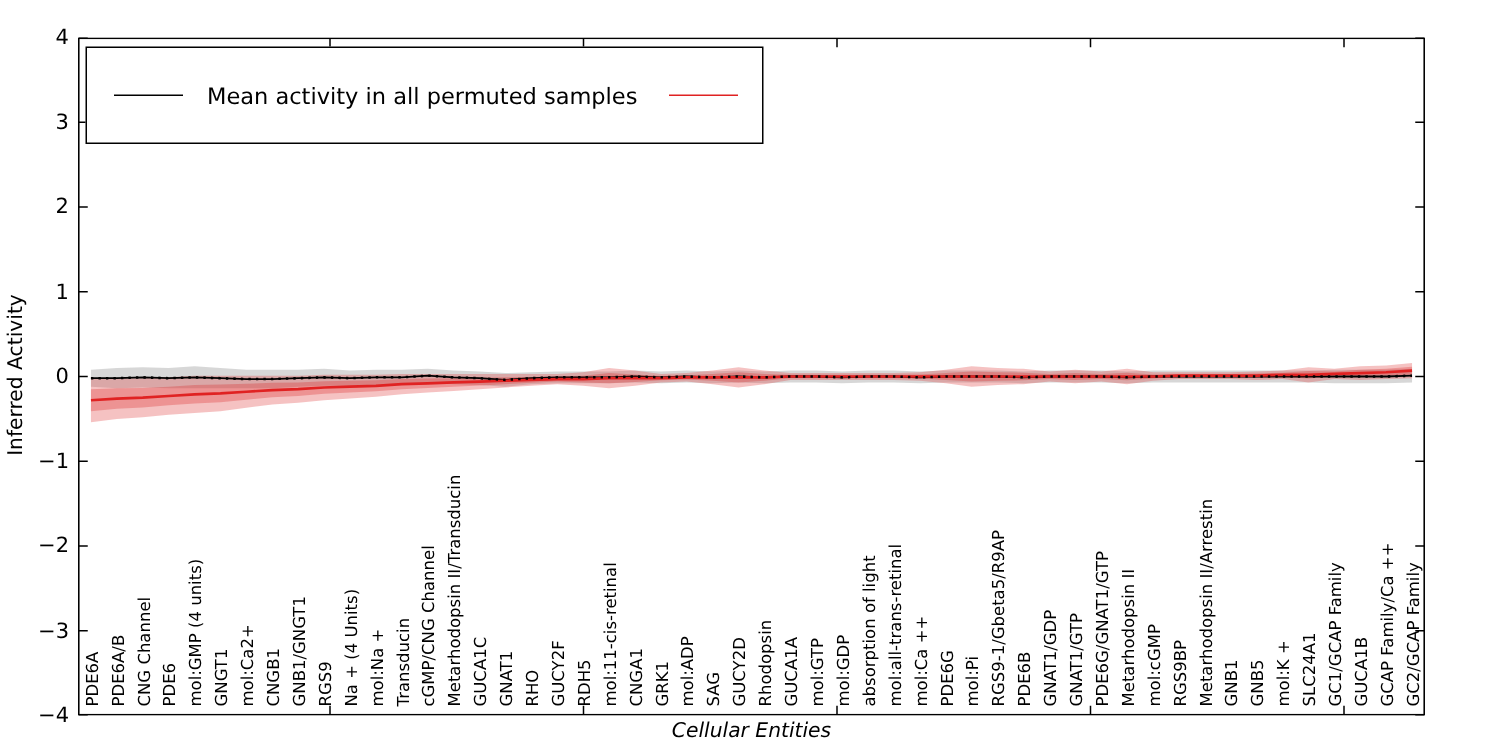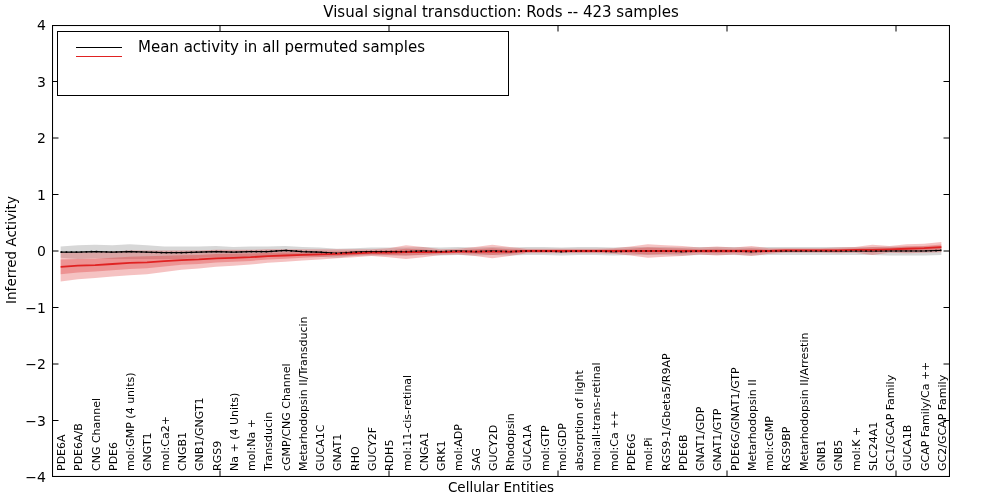--- a/index.html
+++ b/index.html
@@ -3,39 +3,38 @@
 <meta charset="utf-8">
 <style>
   html,body{margin:0;padding:0;background:#fff;}
   .page{position:relative;width:1000px;height:500px;background:#ffffff;
         font-family:"DejaVu Sans","Liberation Sans",sans-serif;color:#000;overflow:hidden;}
   .chart-title{position:absolute;left:52px;top:3px;width:898px;text-align:center;
         font-size:15px;color:#000;}
   .ylabel-wrap{position:absolute;left:0;top:0;width:22px;height:500px;
         display:flex;align-items:center;justify-content:center;}
   .ylabel-wrap span{transform:rotate(-90deg);white-space:nowrap;font-size:13.5px;}
-  .xlabel{position:absolute;left:52px;top:479px;width:898px;text-align:center;font-size:13.5px;}
+  .xlabel{position:absolute;left:52px;top:479px;width:898px;text-align:center;font-size:13.5px;font-style:italic;}
   .plot-area{position:absolute;left:52px;top:25px;width:898px;height:452px;}
   .plot-area svg{display:block;}
   .ytick-label{position:absolute;left:0;width:46px;text-align:right;height:18px;
         line-height:18px;font-size:14px;}
   .legend{position:absolute;left:57px;top:31px;width:452px;height:65px;
         border:1px solid #000;background:#fff;box-sizing:border-box;
-        display:flex;flex-direction:column;justify-content:flex-start;
+        display:flex;flex-direction:row;justify-content:space-between;
         padding:6px 0;z-index:5;}
   .legend-row{display:flex;align-items:center;padding-left:18px;}
   .legend-swatch{width:46px;height:0;border-top:1.6px solid #000;margin-right:16px;flex:none;}
   .legend-label{font-size:15px;white-space:nowrap;}
 </style>
 </head>
 <body>
 
 <div class="page">
 
-  <div class="chart-title">Visual signal transduction: Rods -- 423 samples</div>
 
   <div class="ylabel-wrap">
     <span>Inferred Activity</span>
   </div>
 
   <div class="xlabel">Cellular Entities</div>
 
   <div class="plot-area">
     <svg id="plot-svg" width="898" height="452" viewBox="0 0 898 452">
         <polygon points="8.634615384615385,221.48 25.903846153846153,220.35 43.17307692307692,219.785 60.44230769230769,220.35 77.71153846153847,219.22 94.98076923076923,220.35 112.25,221.48 129.51923076923077,221.48 146.78846153846155,221.48 164.05769230769232,220.915 181.32692307692307,222.045 198.59615384615384,221.48 215.8653846153846,221.48 233.1346153846154,220.915 250.40384615384616,222.045 267.6730769230769,222.61 284.9423076923077,223.74 302.21153846153845,223.175 319.4807692307692,222.61 336.75,222.61 354.0192307692308,222.61 371.28846153846155,222.045 388.5576923076923,222.61 405.8269230769231,222.045 423.09615384615387,222.61 440.36538461538464,222.045 457.63461538461536,222.61 474.90384615384613,222.045 492.1730769230769,222.045 509.4423076923077,222.61 526.7115384615385,222.045 543.9807692307693,222.045 561.25,222.61 578.5192307692307,222.045 595.7884615384615,222.045 613.0576923076923,222.045 630.3269230769231,222.61 647.5961538461538,222.045 664.8653846153846,222.045 682.1346153846154,222.045 699.4038461538462,222.61 716.6730769230769,222.045 733.9423076923077,222.045 751.2115384615385,222.045 768.4807692307693,222.045 785.75,222.045 803.0192307692307,222.045 820.2884615384615,222.045 837.5576923076923,221.48 854.8269230769231,221.48 872.0961538461538,221.48 889.3653846153846,220.915 889.3653846153846,229.955 872.0961538461538,230.52 854.8269230769231,230.52 837.5576923076923,230.52 820.2884615384615,229.955 803.0192307692307,229.955 785.75,229.955 768.4807692307693,229.955 751.2115384615385,229.955 733.9423076923077,229.955 716.6730769230769,229.955 699.4038461538462,230.52 682.1346153846154,229.955 664.8653846153846,229.955 647.5961538461538,229.955 630.3269230769231,230.52 613.0576923076923,229.955 595.7884615384615,229.955 578.5192307692307,229.955 561.25,230.52 543.9807692307693,229.955 526.7115384615385,229.955 509.4423076923077,230.52 492.1730769230769,229.955 474.90384615384613,229.955 457.63461538461536,230.52 440.36538461538464,229.955 423.09615384615387,230.52 405.8269230769231,229.955 388.5576923076923,230.52 371.28846153846155,229.955 354.0192307692308,230.52 336.75,230.52 319.4807692307692,230.52 302.21153846153845,231.085 284.9423076923077,232.78 267.6730769230769,231.65 250.40384615384616,231.085 233.1346153846154,229.955 215.8653846153846,231.65 198.59615384615384,231.65 181.32692307692307,232.215 164.05769230769232,232.215 146.78846153846155,232.78 129.51923076923077,233.91 112.25,233.91 94.98076923076923,233.91 77.71153846153847,233.91 60.44230769230769,233.91 43.17307692307692,233.345 25.903846153846153,233.91 8.634615384615385,232.78" fill="rgba(150,150,150,0.38)" stroke="none"></polygon>

